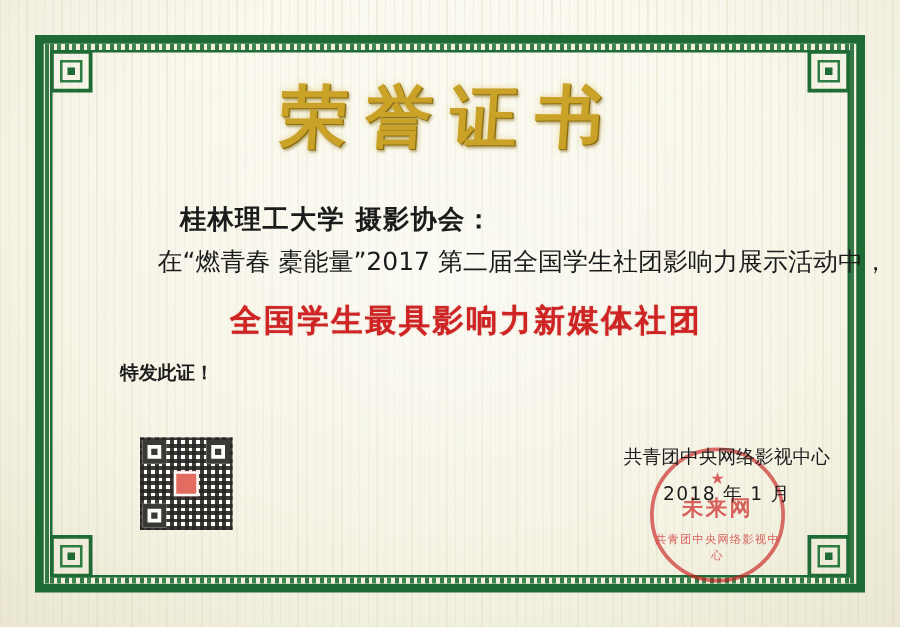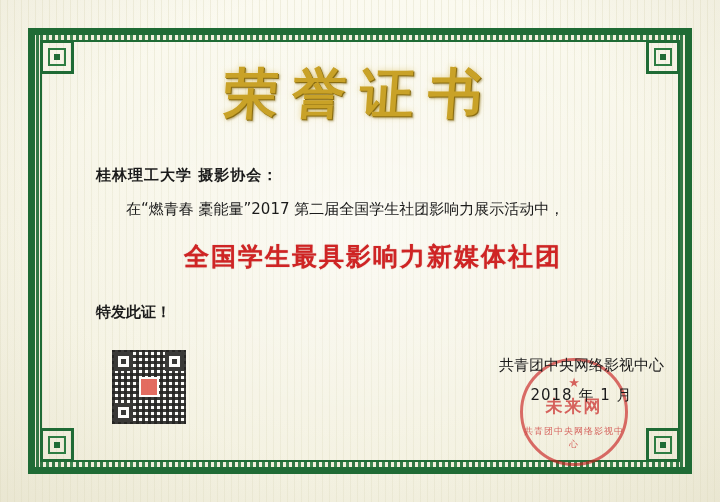--- a/index.html
+++ b/index.html
@@ -128,46 +128,47 @@
   
   .body {
     position: absolute;
     left: 96px;
     right: 70px;
     top: 158px;
     color: #1b1b1b;
   }
   .line {
     font-family: "DejaVu Sans", sans-serif;
-    font-size: 15px;
+    font-size: 20px;
     line-height: 34px;
     white-space: nowrap;
   }
   .recipient {
     font-weight: bold;
-    font-size: 15px;
+    font-size: 21px;
     letter-spacing: 1px;
+    margin-left: 48px;
   }
   .indent { text-indent: 30px; }
   .highlight {
     color: #cf2424;
     font-family: "DejaVu Sans", sans-serif;
     font-weight: bold;
     font-size: 25px;
     letter-spacing: 2px;
     text-align: center;
     margin-top: 14px;
     margin-bottom: 10px;
     text-shadow: 0 0 1px rgba(180,20,20,0.6);
   }
   .closing {
     font-family: "DejaVu Sans", sans-serif;
     font-size: 15px;
     font-weight: bold;
-    margin-top: 30px;
+    margin-top: 16px;
   }
 
   
   .sign {
     position: absolute;
     right: 56px;
     top: 350px;
     text-align: center;
     font-family: "DejaVu Sans", sans-serif;
     font-size: 15px;

